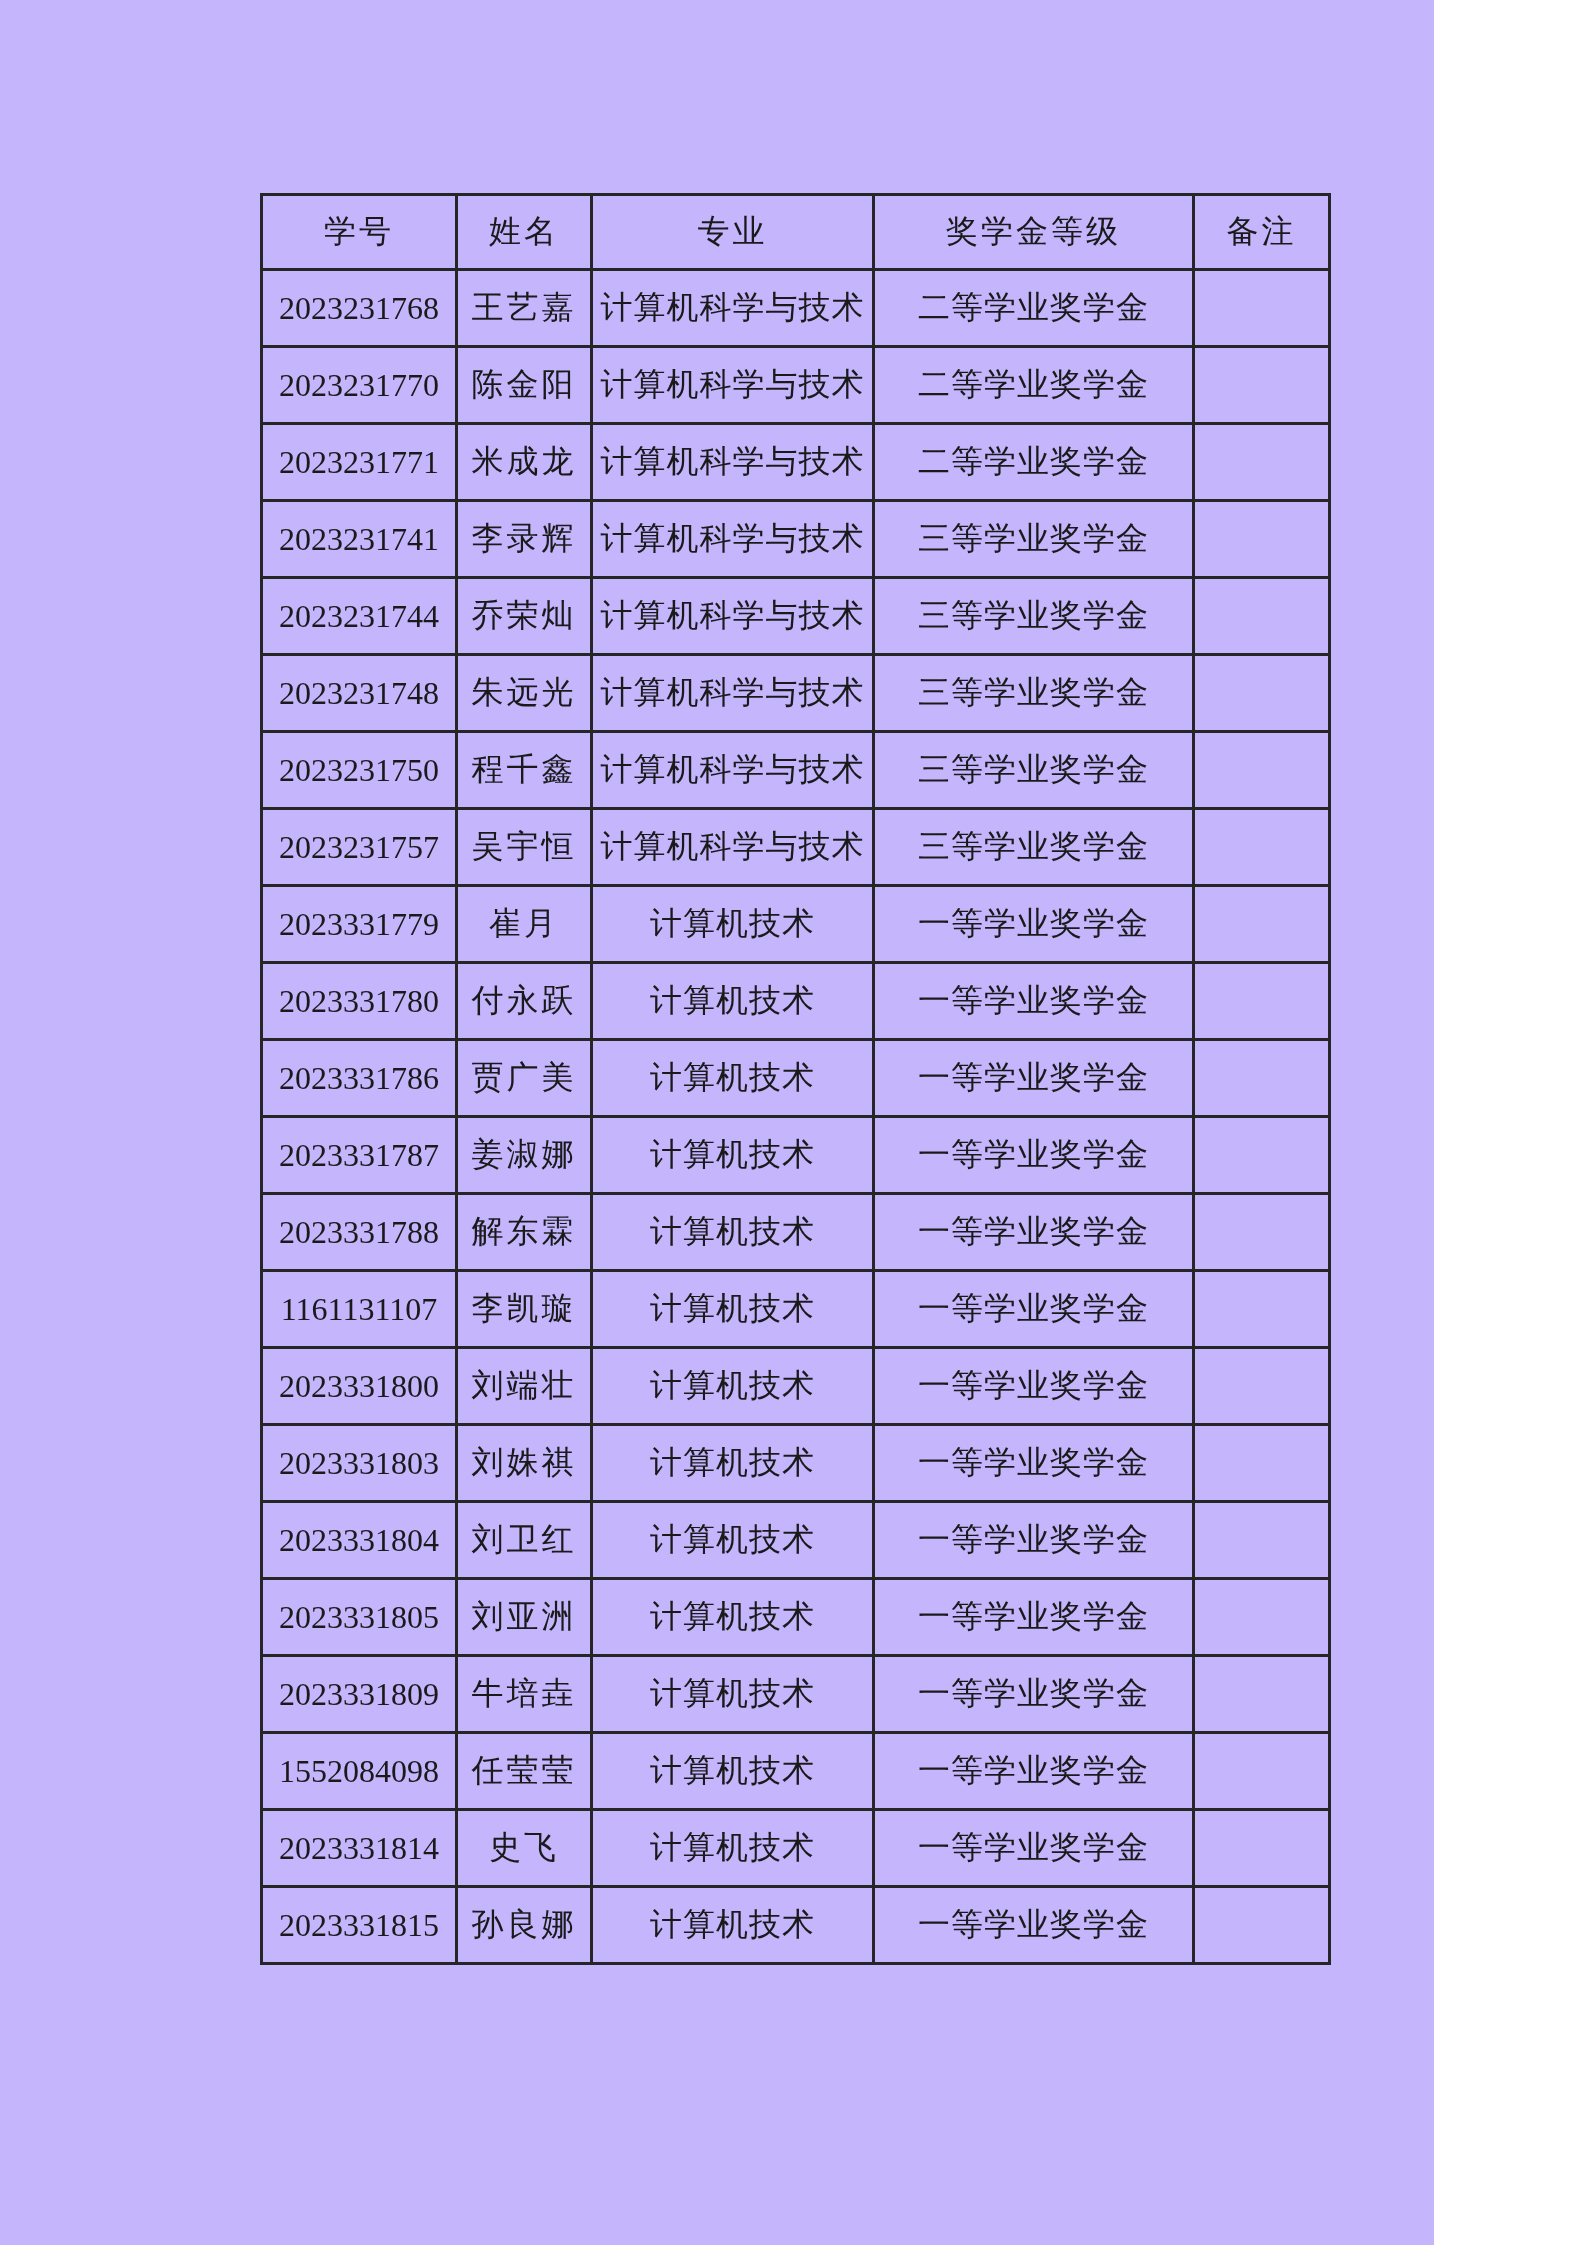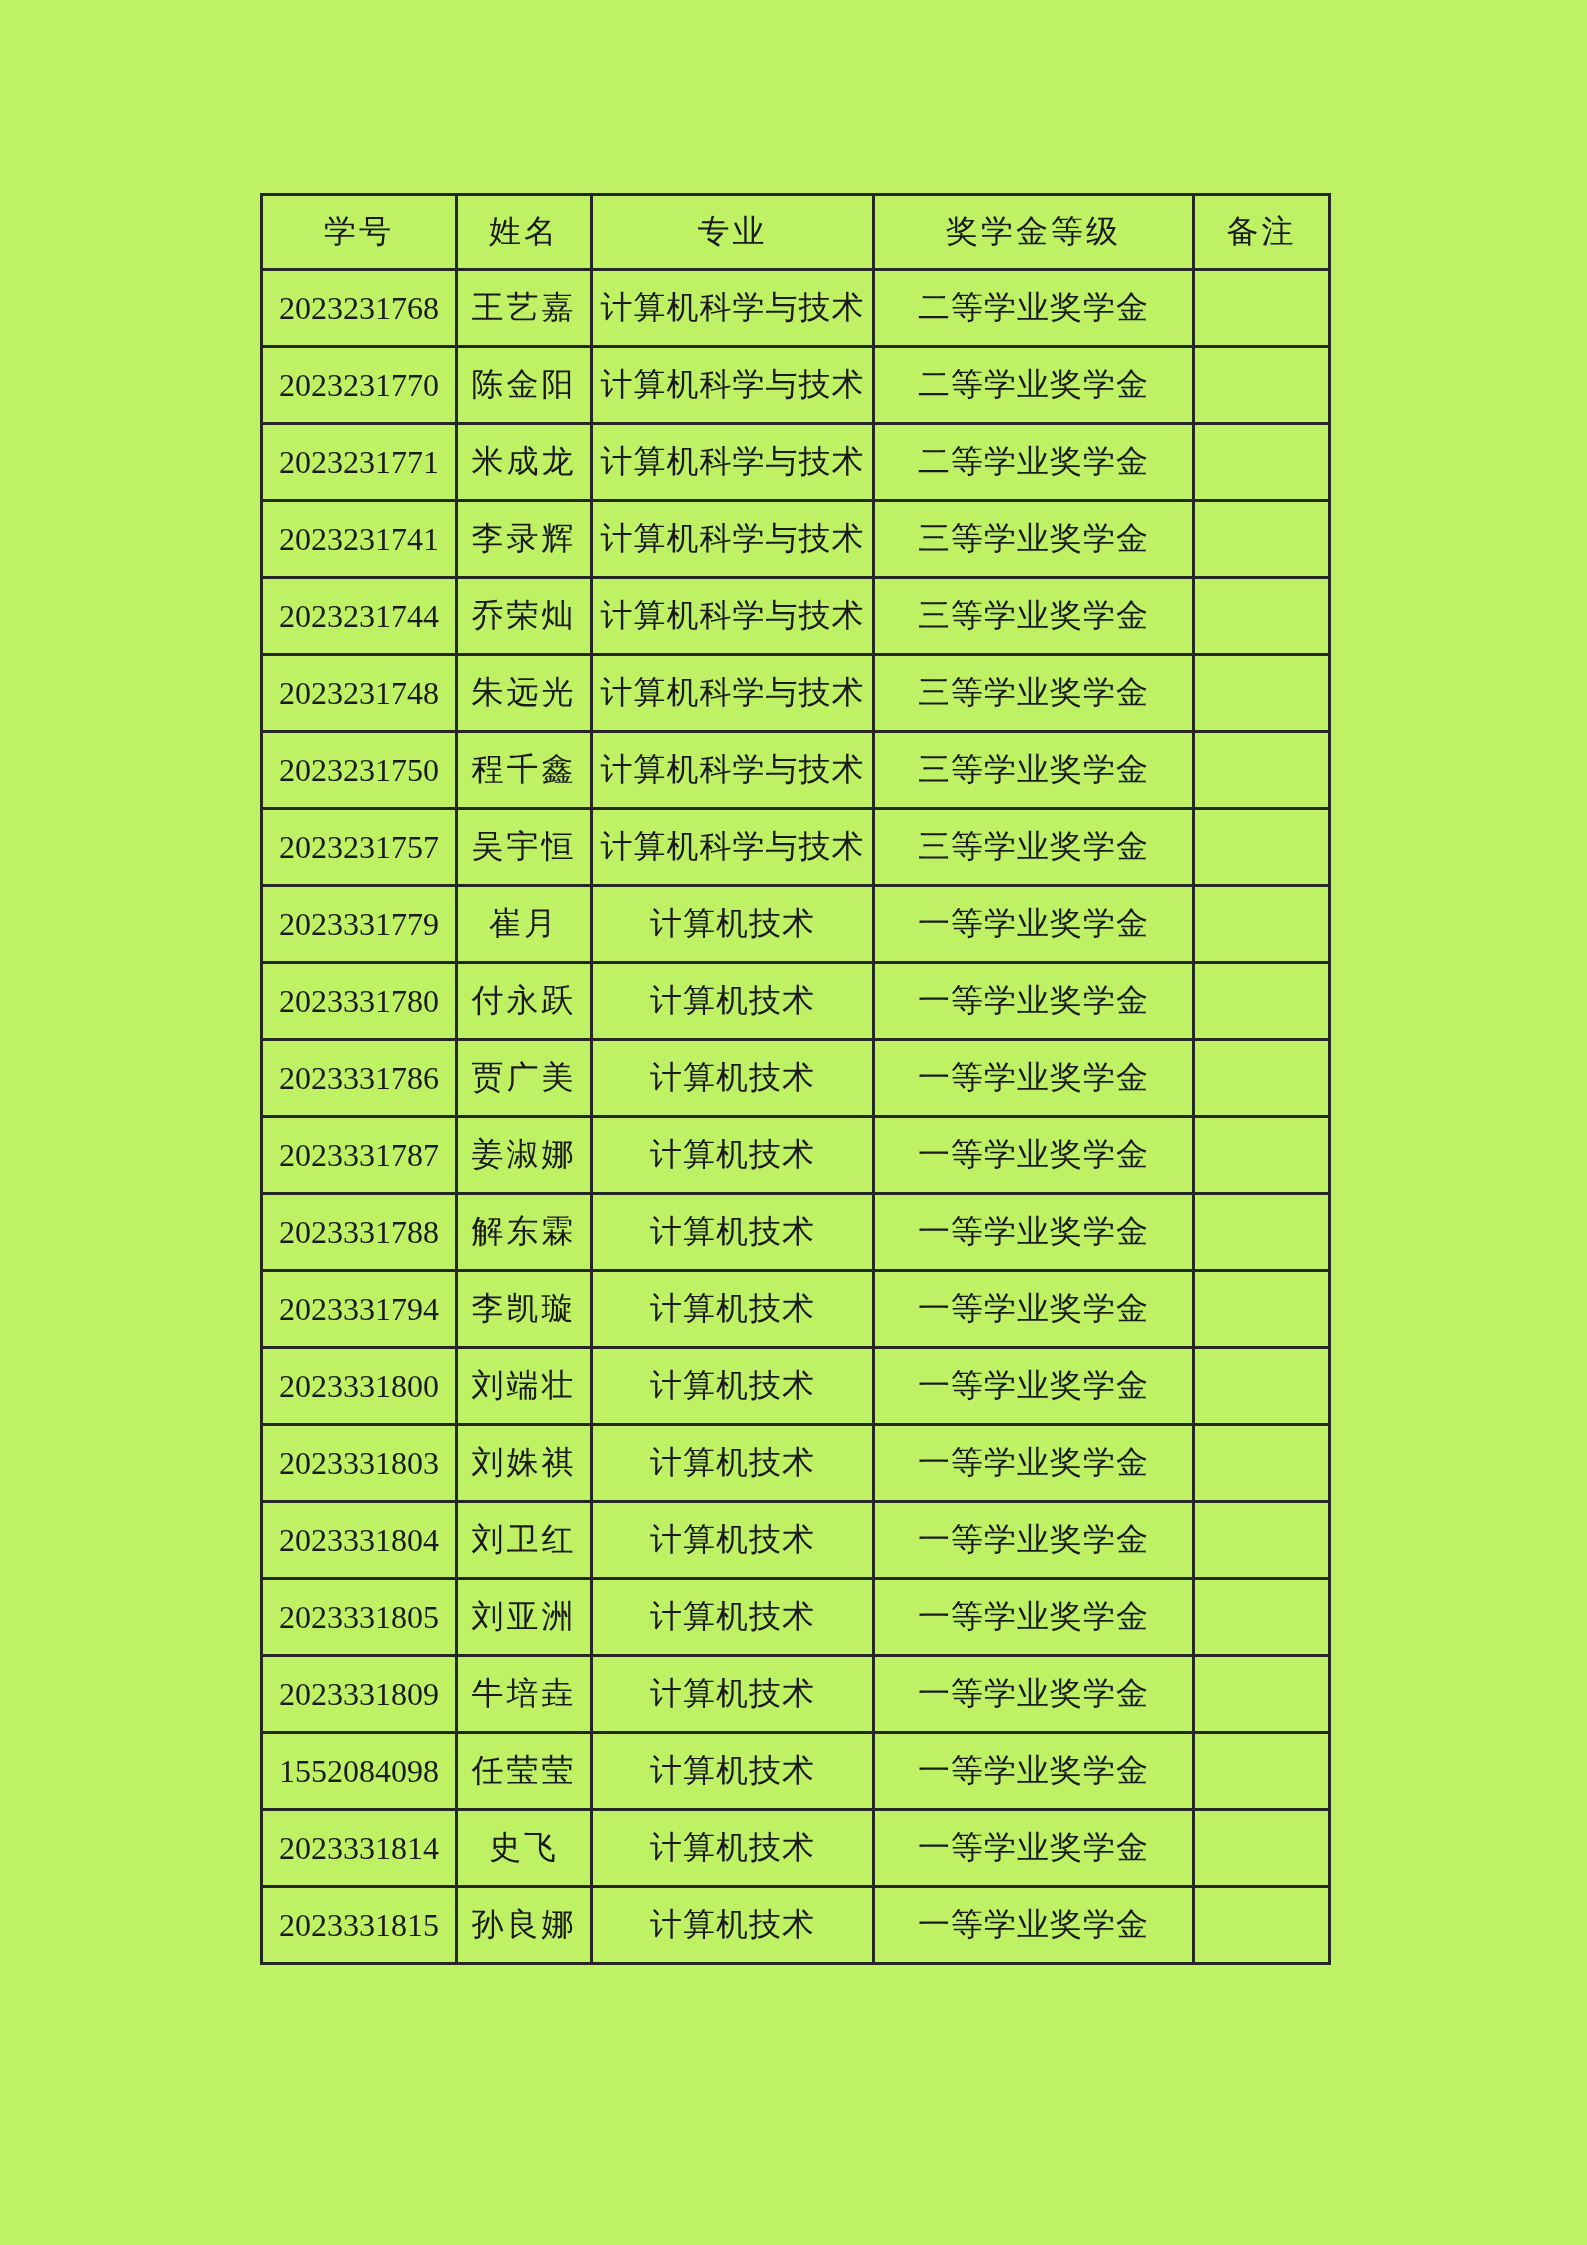--- a/index.html
+++ b/index.html
@@ -2,23 +2,23 @@
 <html><head>
 <meta charset="utf-8">
 <style>
   html, body {
     margin: 0;
     padding: 0;
     background: #ffffff;
   }
   .page {
     position: relative;
-    width: 1587px;
+    width: 1434px;
     height: 2245px;
-    background: #bef264;
+    background: #c4b5fd;
     font-family: "Liberation Serif", "DejaVu Serif", serif;
     color: #1a1a1a;
     overflow: hidden;
   }
   table.roster {
     position: absolute;
     left: 260px;
     top: 193px;
     border-collapse: collapse;
     table-layout: fixed;
@@ -150,21 +150,21 @@
     <td class="cell-remarks"></td>
   </tr>
         <tr>
     <td class="cell-id">2023331788</td>
     <td class="cell-name">解东霖</td>
     <td class="cell-major">计算机技术</td>
     <td class="cell-scholarship">一等学业奖学金</td>
     <td class="cell-remarks"></td>
   </tr>
         <tr>
-    <td class="cell-id">2023331794</td>
+    <td class="cell-id">1161131107</td>
     <td class="cell-name">李凯璇</td>
     <td class="cell-major">计算机技术</td>
     <td class="cell-scholarship">一等学业奖学金</td>
     <td class="cell-remarks"></td>
   </tr>
         <tr>
     <td class="cell-id">2023331800</td>
     <td class="cell-name">刘端壮</td>
     <td class="cell-major">计算机技术</td>
     <td class="cell-scholarship">一等学业奖学金</td>

